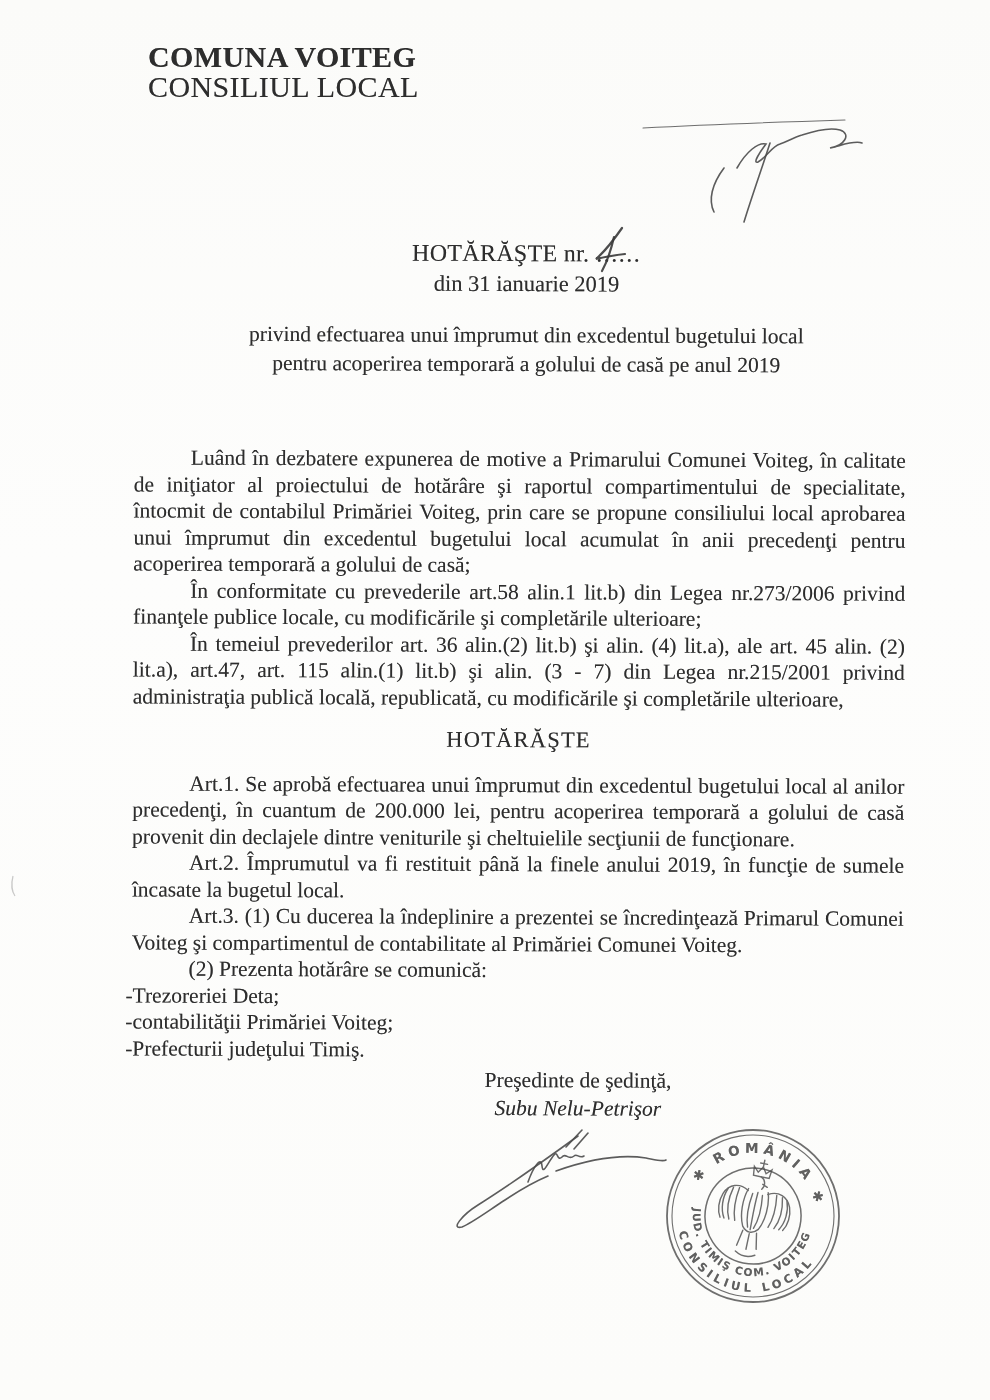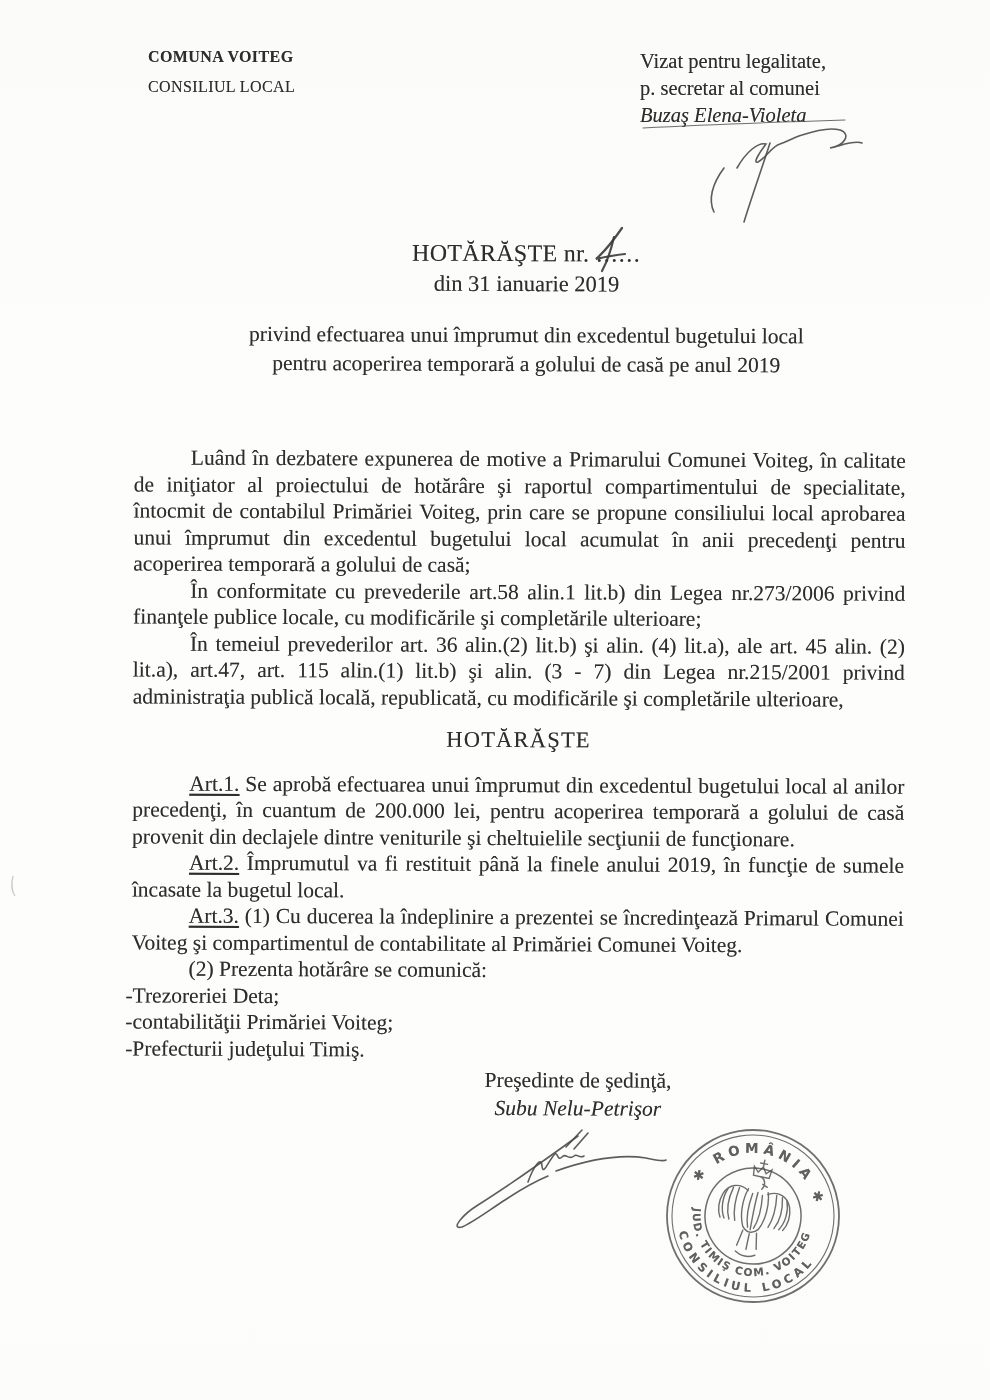--- a/index.html
+++ b/index.html
@@ -2,39 +2,39 @@
 <html><head>
 <meta charset="utf-8">
 <style>
   html,body{margin:0;padding:0;background:#ffffff;}
   .page{
     position:relative;width:990px;height:1400px;overflow:hidden;
     background:linear-gradient(180deg,#fbfbf9 0%,#fdfdfc 40%,#fcfcfa 100%);
     font-family:"Liberation Serif","DejaVu Serif",serif;color:#2d2d2d;
     text-shadow:0 0 .6px rgba(45,45,45,.45);
   }
-  .org{position:absolute;left:148px;top:42px;font-size:16px;line-height:30px;letter-spacing:.4px;}
+  .org{position:absolute;left:148px;top:42px;font-size:30px;line-height:30px;letter-spacing:.4px;}
   .org .l1{font-weight:bold;}
   .visa{position:absolute;left:640px;top:48px;font-size:20.5px;line-height:27px;}
   .visa .l3{font-style:italic;}
   .tilt{position:absolute;left:0;top:0;width:990px;height:1400px;
         transform:rotate(.25deg);transform-origin:495px 640px;}
   .title{position:absolute;left:60px;top:237px;width:930px;text-align:center;}
   .title .t1{font-size:24px;line-height:32px;letter-spacing:.3px;}
   .title .t1 .dots{margin-left:7px;letter-spacing:1.5px;}
   .title .date{font-size:22.5px;line-height:30px;}
   .subject{position:absolute;left:60px;top:321px;width:930px;text-align:center;
            font-size:21.5px;line-height:29px;}
   .bodyflow{position:absolute;left:133px;top:446px;width:772px;
             font-size:21.5px;line-height:26.5px;text-align:justify;}
   .bodyflow p{margin:0;text-indent:57px;}
   .bodyflow p.last-short{text-align-last:left;}
   .decide{text-align:center !important;text-indent:0 !important;
           margin:16px 0 18px 0 !important;font-size:22.5px;letter-spacing:1.2px;}
-  .u{text-decoration:underline;text-underline-offset:3px;}
+  .u{text-underline-offset:3px;}
   .comm-intro{text-align-last:left;}
   .comm-item{text-indent:0 !important;margin-left:-6px !important;text-align:left !important;}
   .president{position:absolute;left:380px;top:1066px;width:400px;text-align:center;
              font-size:21.5px;line-height:28px;}
   .president .name{font-style:italic;}
   .ink{position:absolute;left:0;top:0;pointer-events:none;}
   .ink path,.ink circle{fill:none;}
   .sig{stroke:#4a4a4a;stroke-width:1.6;stroke-linecap:round;opacity:.9;}
   .sig-thin{stroke:#555;stroke-width:1.1;stroke-linecap:round;opacity:.85;}
   .hw4{stroke:#3a3a3a;stroke-width:2.2;stroke-linecap:round;opacity:.9;}
@@ -50,25 +50,20 @@
 </head>
 <body>
 
 <div class="page">
 
   <div class="org">
     <div class="l1">COMUNA VOITEG</div>
     <div class="l2">CONSILIUL LOCAL</div>
   </div>
 
-  <div class="visa">
-    <div class="l1">Vizat pentru legalitate,</div>
-    <div class="l2">p. secretar al comunei</div>
-    <div class="l3">Buzaş Elena-Violeta</div>
-  </div>
 
   <div class="tilt">
 
     <div class="title">
       <div class="t1">
         <span>HOTĂRĂŞTE nr.</span><span class="dots">......</span>
       </div>
       <div class="date">din 31 ianuarie 2019</div>
     </div>
 

